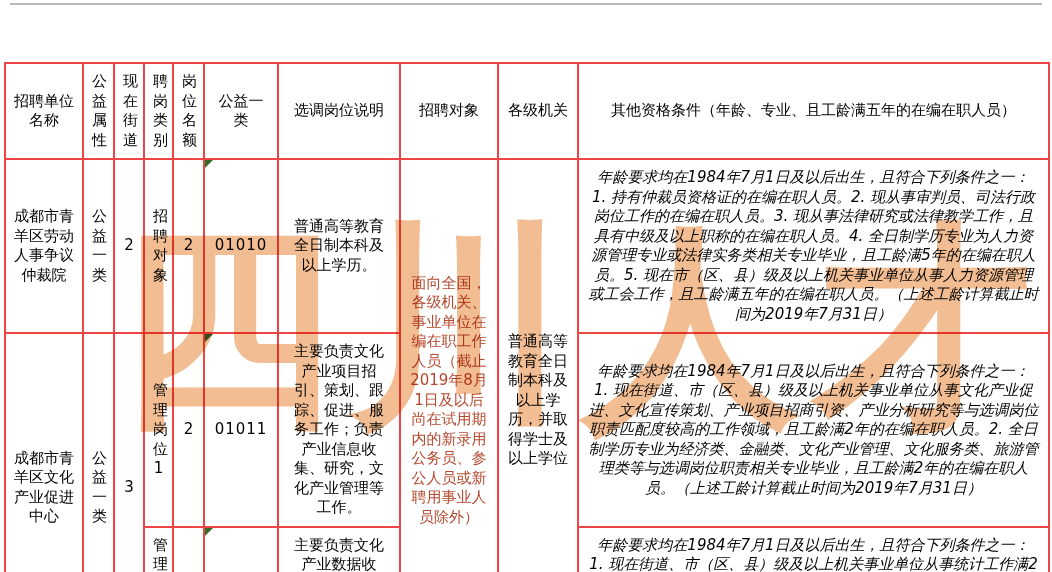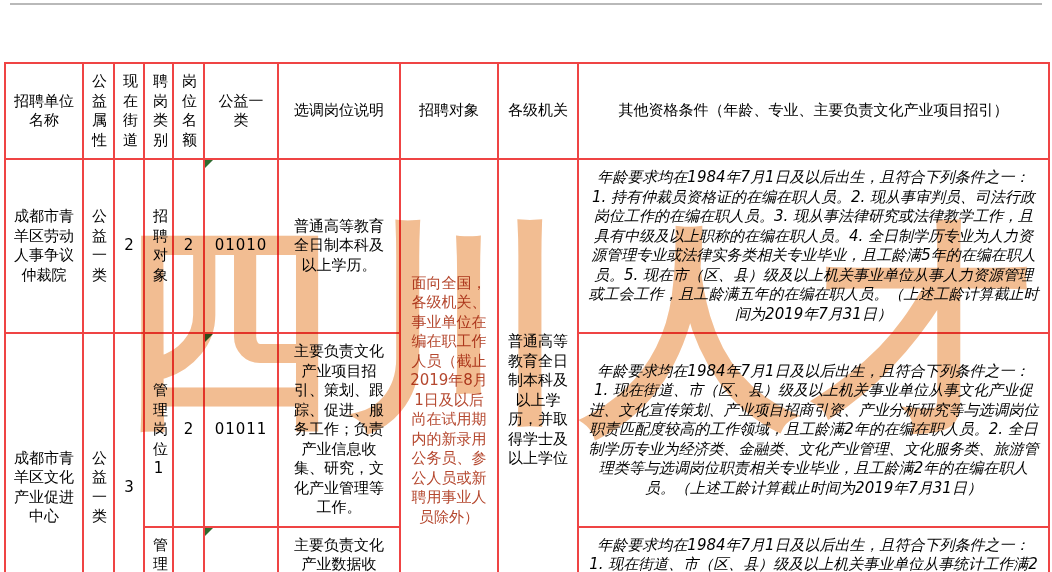--- a/index.html
+++ b/index.html
@@ -86,21 +86,21 @@
         <tr style="height:83px">
       <td class="hdr">招聘单位名称</td>
       <td class="hdr vert">公益属性</td>
       <td class="hdr vert">现在街道</td>
       <td class="hdr vert">聘岗类别</td>
       <td class="hdr vert">岗位名额</td>
       <td class="hdr">公益一类</td>
       <td class="hdr">选调岗位说明</td>
       <td class="hdr">招聘对象</td>
       <td class="hdr">各级机关</td>
-      <td class="hdr">其他资格条件（年龄、专业、主要负责文化产业项目招引）</td>
+      <td class="hdr">其他资格条件（年龄、专业、且工龄满五年的在编在职人员）</td>
     </tr>
 
     <tr style="height:166px">
       <td class="unit">成都市青羊区劳动人事争议仲裁院</td>
       <td class="vert">公益一类</td>
       <td>2</td>
       <td class="vert">招聘对象</td>
       <td>2</td>
       <td class="code">
         <span class="err-tri"></span>

